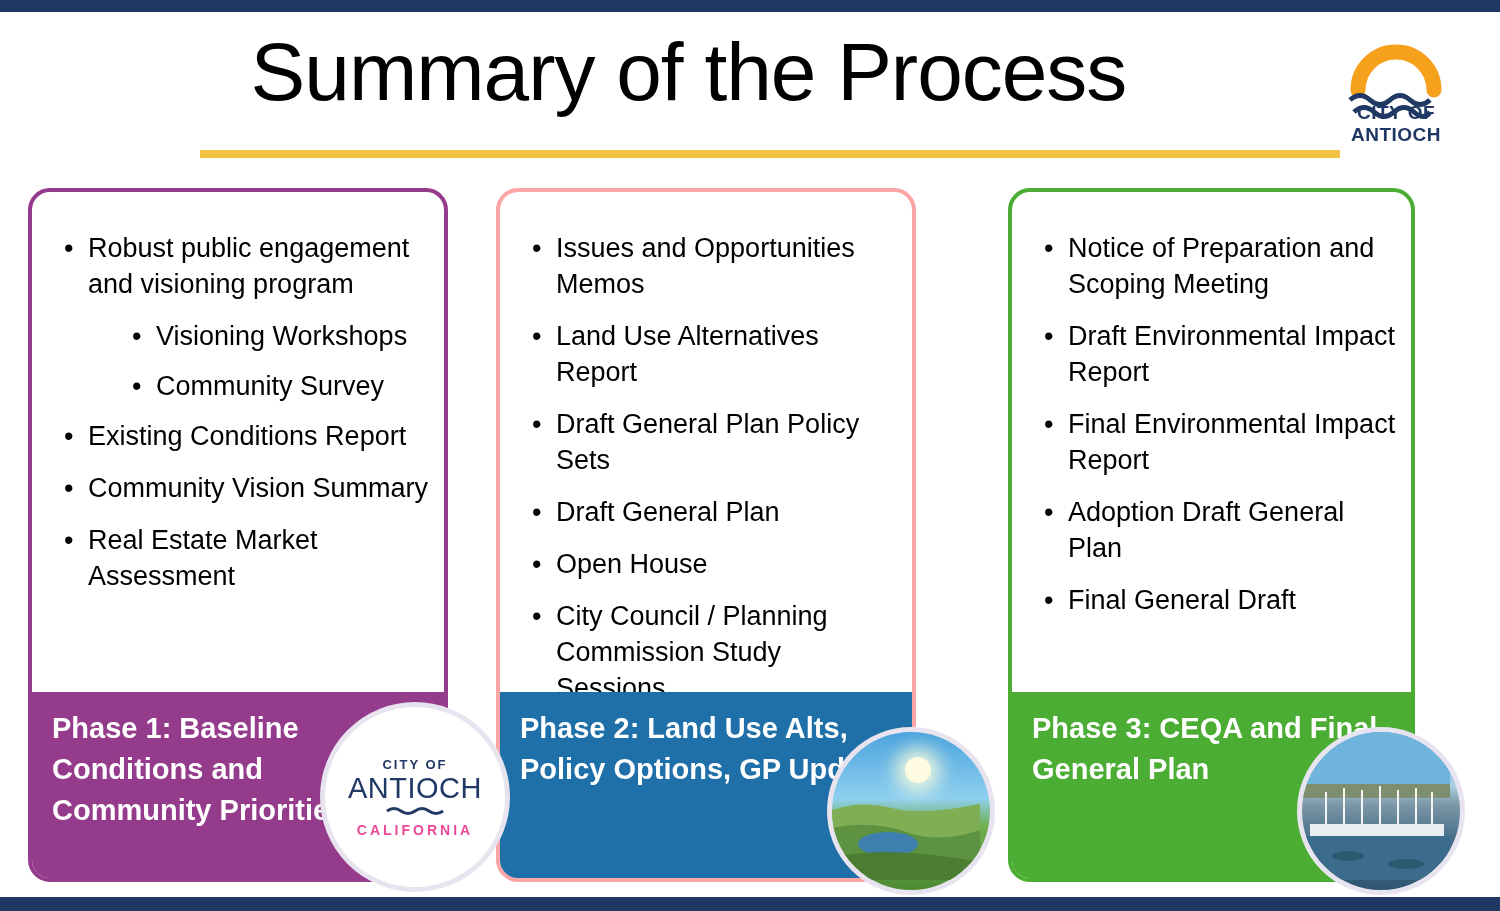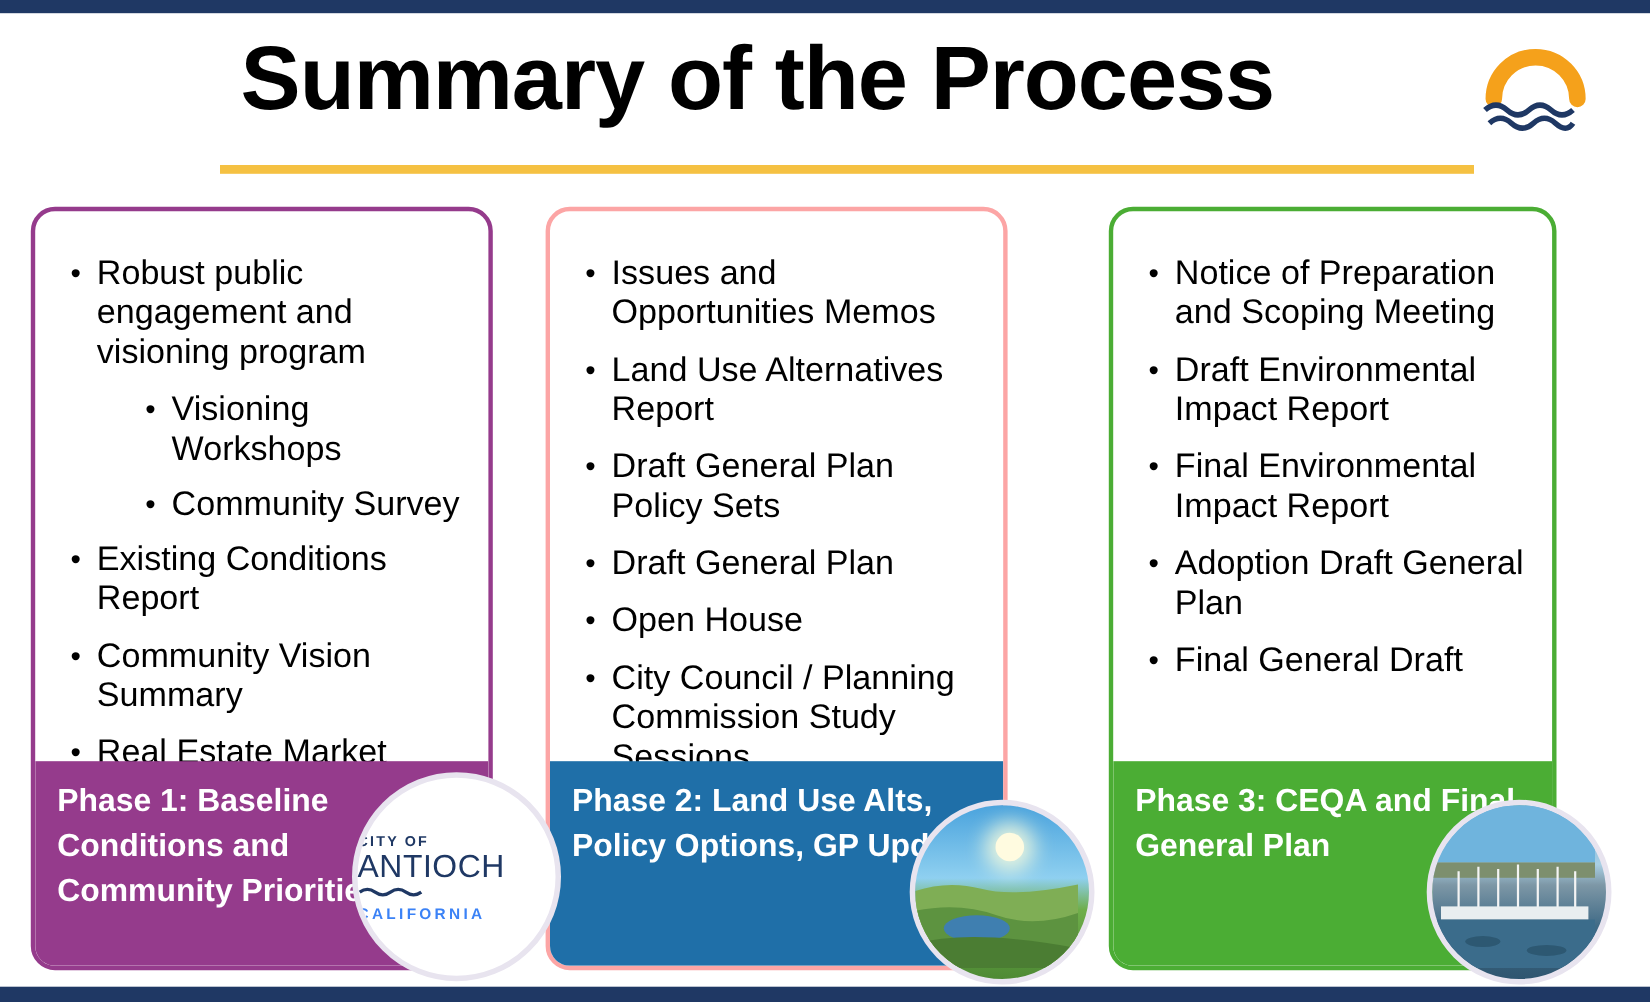--- a/index.html
+++ b/index.html
@@ -32,21 +32,21 @@
   
   .title {
     position: absolute;
     left: 0;
     top: 24px;
     width: 1377px;
     text-align: center;
     font-size: 82px;
     line-height: 96px;
     color: #000000;
-    font-weight: bold;
+    font-weight: normal;
     letter-spacing: -1px;
   }
   .title-underline {
     position: absolute;
     left: 200px;
     top: 150px;
     width: 1140px;
     height: 8px;
     background: #f5c142;
   }
@@ -90,21 +90,21 @@
     padding: 38px 14px 0 14px;
   }
 
   ul.bullets {
     list-style: none;
     margin: 0;
     padding: 0;
   }
   ul.bullets li {
     position: relative;
-    font-size: 31px;
+    font-size: 27px;
     line-height: 36px;
     color: #000000;
     margin-bottom: 16px;
     padding-left: 42px;
   }
   ul.bullets li::before {
     content: "\2022";
     position: absolute;
     left: 18px;
     top: 0;
@@ -164,41 +164,41 @@
     width: 158px;
     height: 158px;
     background: linear-gradient(#5ba8d8 0%, #a9cfe4 34%, #7d97a6 46%, #3f6a86 70%, #2f5670 100%);
   }
   .badge-1 .b1-text {
     position: absolute;
     left: 0; top: 0;
     width: 100%; height: 100%;
     display: flex;
     flex-direction: column;
-    align-items: flex-start;
+    align-items: center;
     justify-content: center;
     text-align: center;
   }
   .b1-city {
     font-size: 13px;
     letter-spacing: 2px;
     color: #1f3864;
     font-weight: bold;
   }
   .b1-name {
     font-size: 29px;
     letter-spacing: 0.5px;
     color: #1f3864;
     font-weight: normal;
     line-height: 32px;
   }
   .b1-state {
     font-size: 14px;
     letter-spacing: 3px;
-    color: #3b82f6;
+    color: #ec4899;
     font-weight: bold;
     margin-top: 4px;
   }
   .b1-wave {
     margin-top: 2px;
   }
 
   
   .badge .sun {
     position: absolute;
@@ -218,20 +218,21 @@
 
 <div class="title">Summary of the Process</div>
 <div class="title-underline"></div>
 
 <div class="logo">
   <svg width="160" height="100" viewBox="0 0 160 100">
     <path d="M42 62 A38 38 0 0 1 118 62" fill="none" stroke="#f5a11b" stroke-width="15" stroke-linecap="round"></path>
     <path d="M34 72 q10 -9 20 0 t20 0 t20 0 t20 0" fill="none" stroke="#1f3864" stroke-width="5"></path>
     <path d="M38 84 q10 -9 20 0 t20 0 t20 0 t16 0" fill="none" stroke="#1f3864" stroke-width="5"></path>
   </svg>
+  <div class="logo-text">CITY OF ANTIOCH</div>
 </div>
 
 <div class="col c1">
   <div class="col-body">
     <ul class="bullets">
       <li>Robust public engagement and visioning program</li>
       <li class="sub">Visioning Workshops</li>
       <li class="sub">Community Survey</li>
       <li>Existing Conditions Report</li>
       <li>Community Vision Summary</li>

